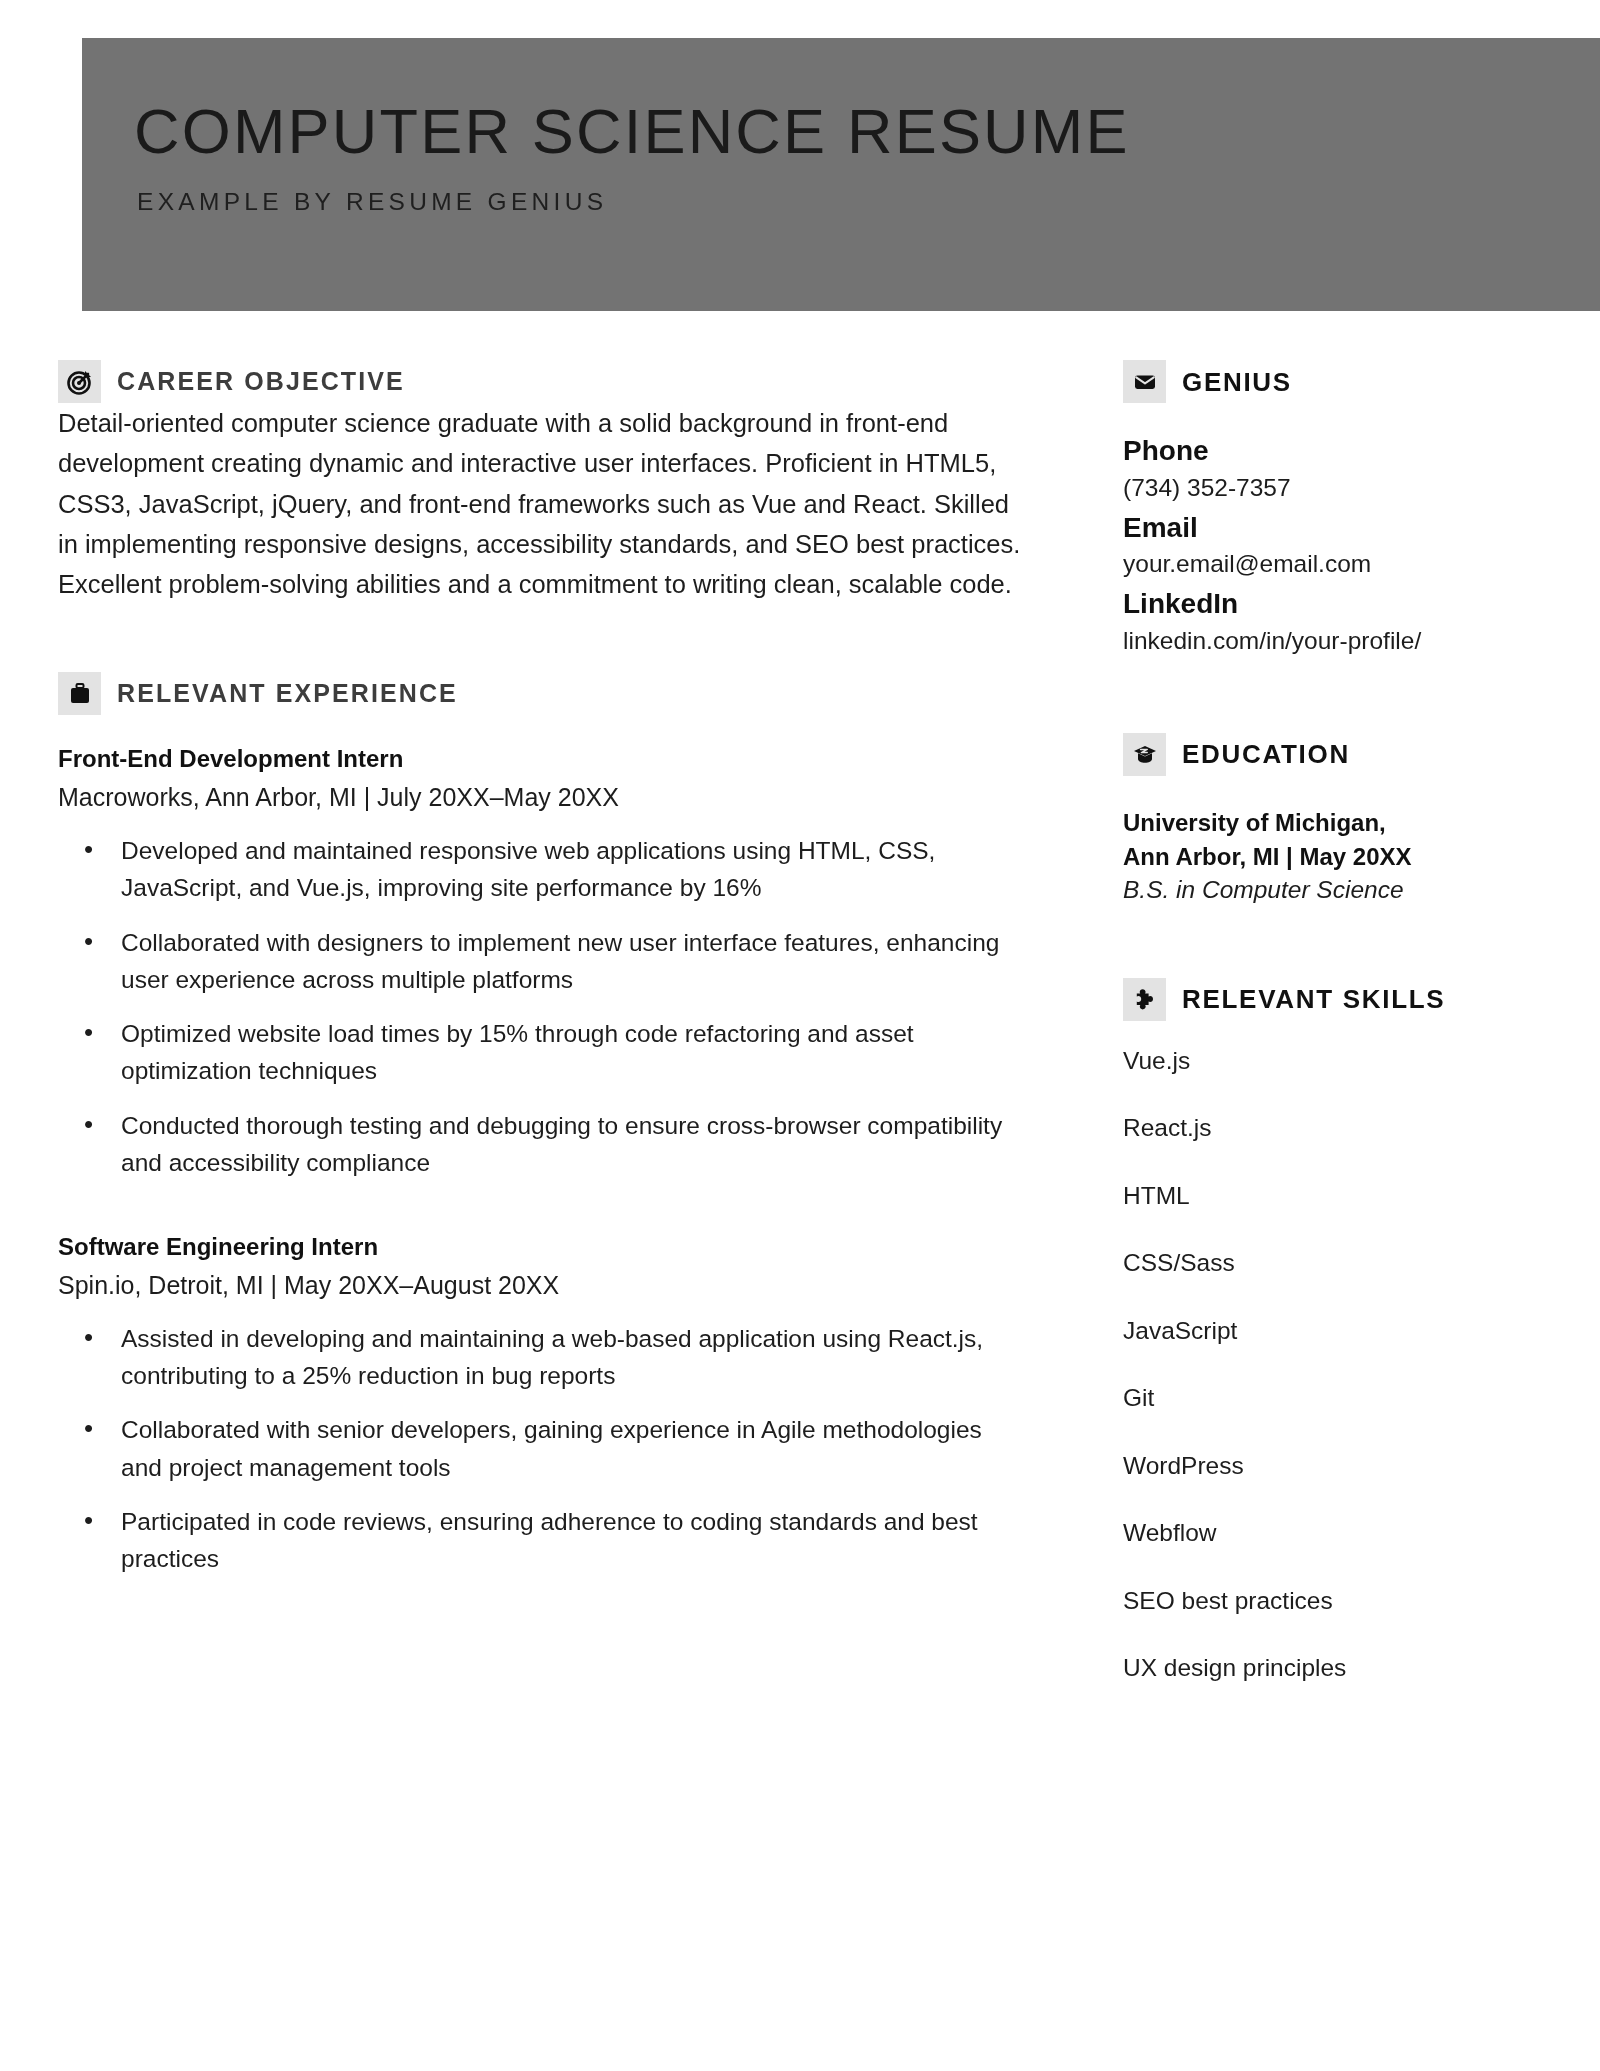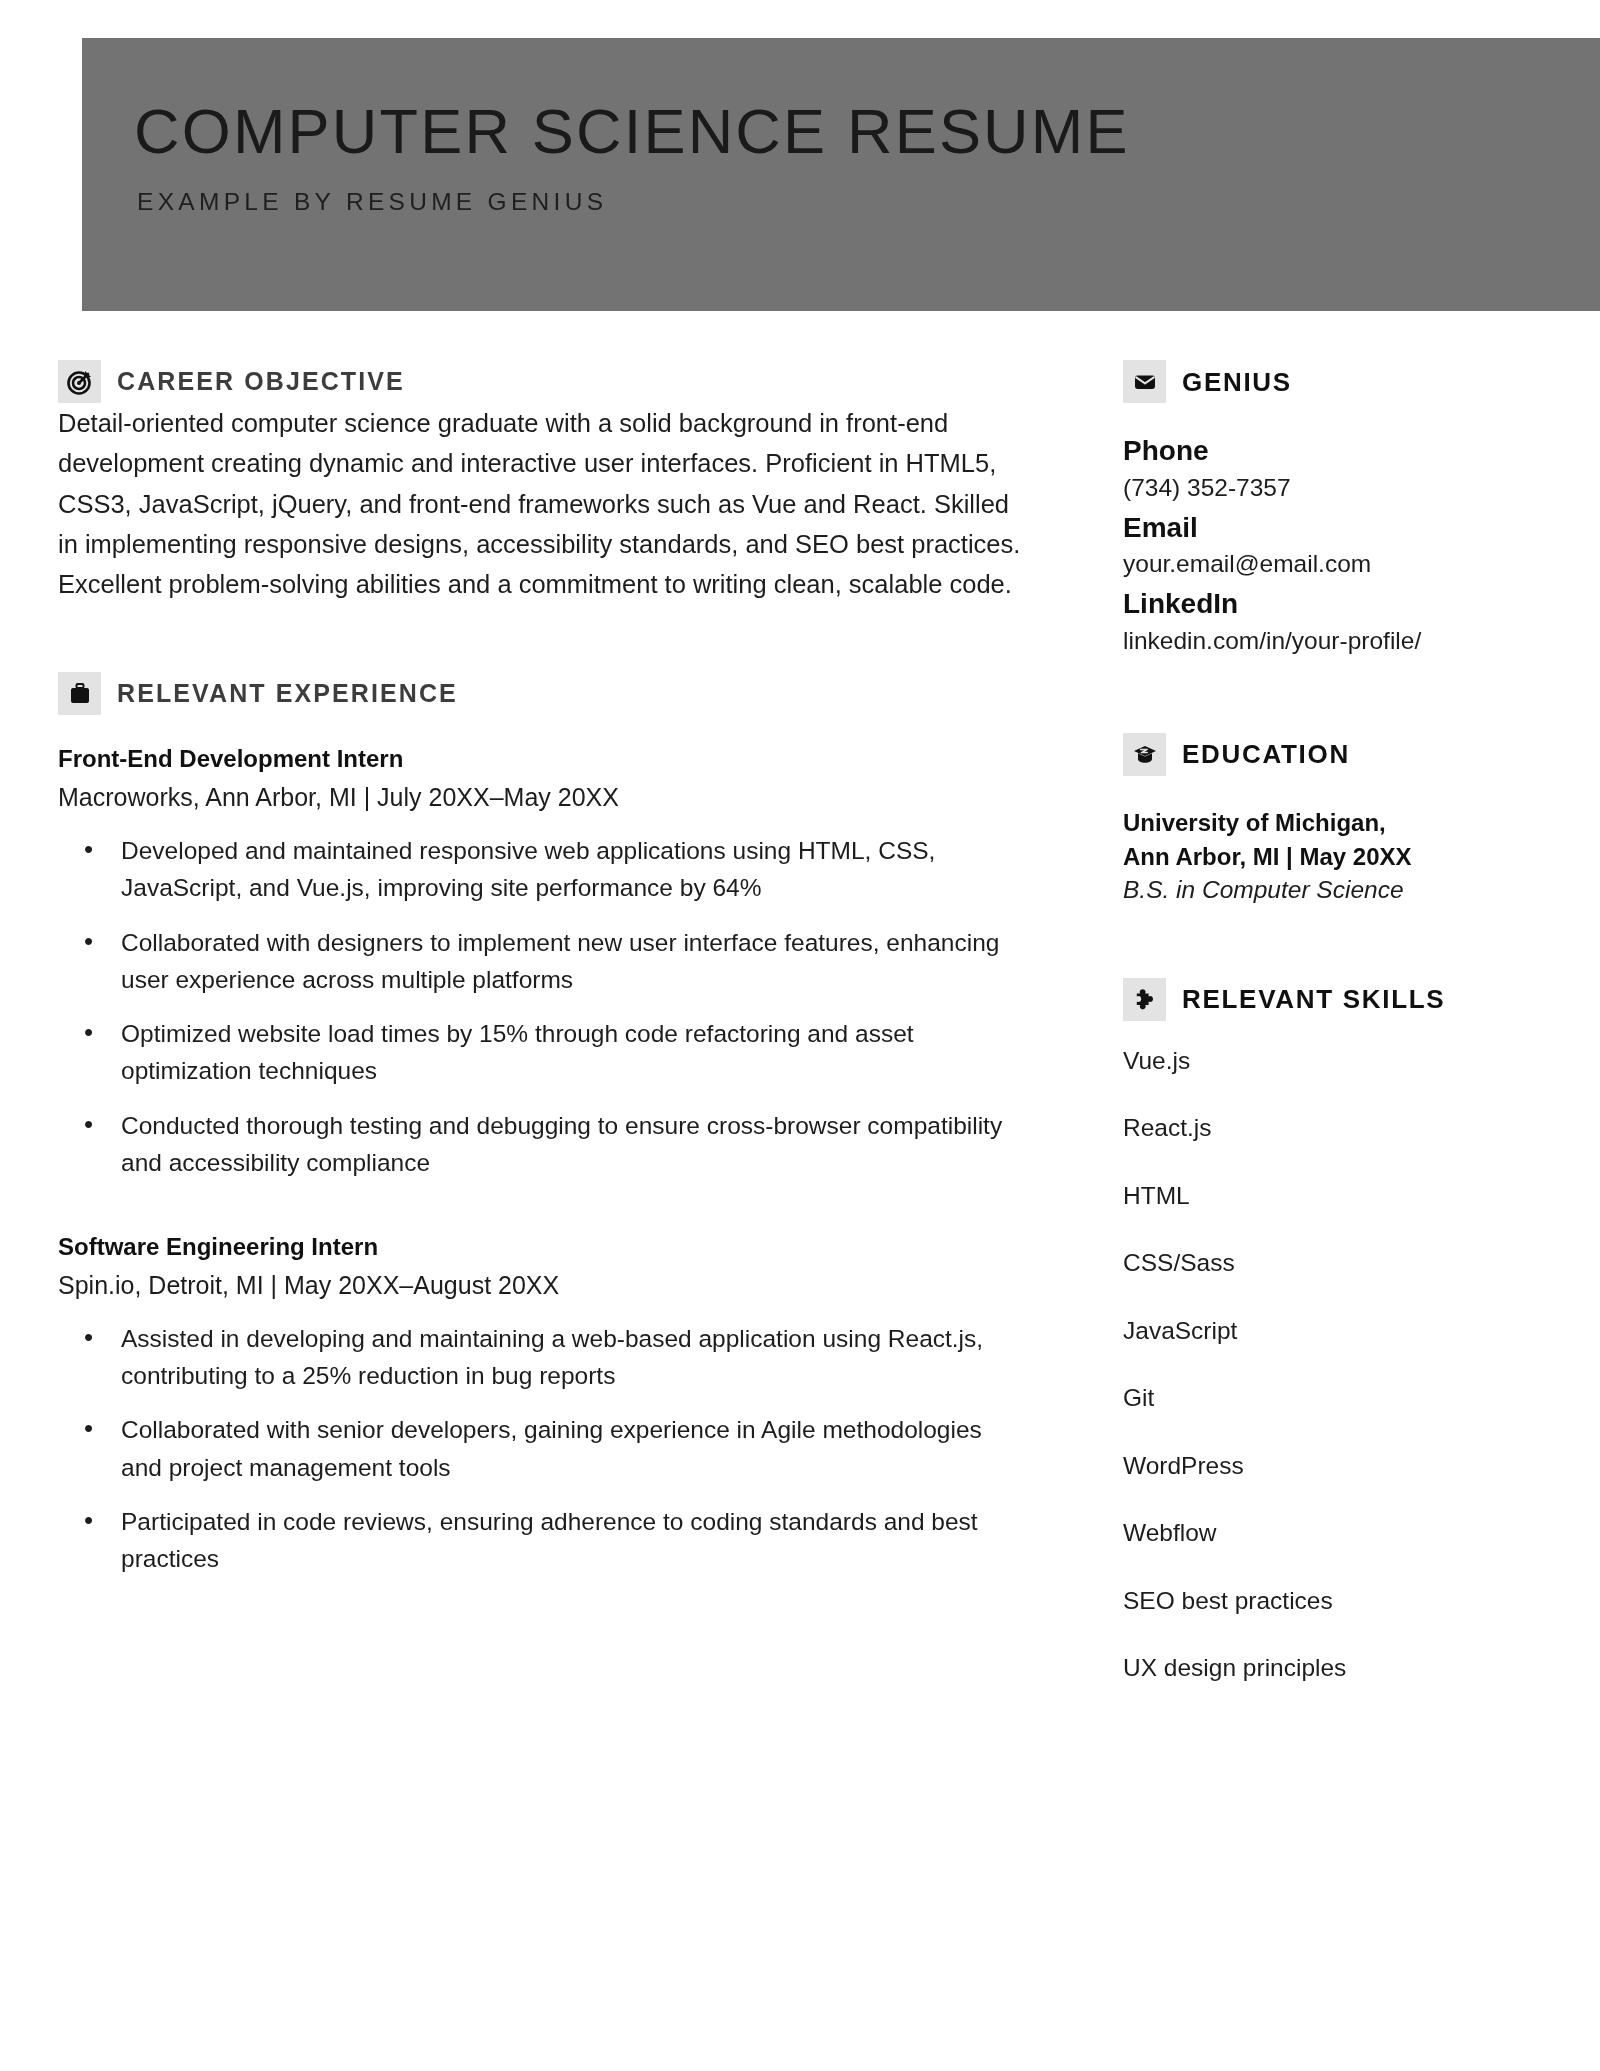--- a/index.html
+++ b/index.html
@@ -242,21 +242,21 @@
       </span>
       <span class="section-title">RELEVANT EXPERIENCE</span>
     </div>
 
     <div style="height:30px"></div>
 
     <div class="exp-block">
       <div class="exp-title">Front-End Development Intern</div>
       <div class="exp-meta">Macroworks, Ann Arbor, MI | July 20XX–May 20XX</div>
       <ul class="exp-bullets">
-        <li>Developed and maintained responsive web applications using HTML, CSS, JavaScript, and Vue.js, improving site performance by 64%</li>
+        <li>Developed and maintained responsive web applications using HTML, CSS, JavaScript, and Vue.js, improving site performance by 16%</li>
         <li>Collaborated with designers to implement new user interface features, enhancing user experience across multiple platforms</li>
         <li>Optimized website load times by 15% through code refactoring and asset optimization techniques</li>
         <li>Conducted thorough testing and debugging to ensure cross-browser compatibility and accessibility compliance</li>
       </ul>
     </div>
 
     <div class="gap-job"></div>
 
     <div class="exp-block">
       <div class="exp-title">Software Engineering Intern</div>

